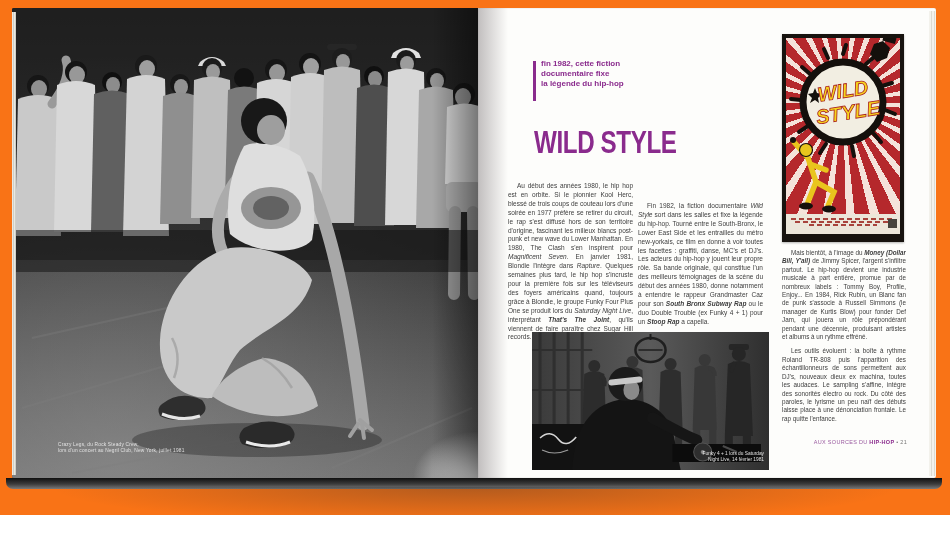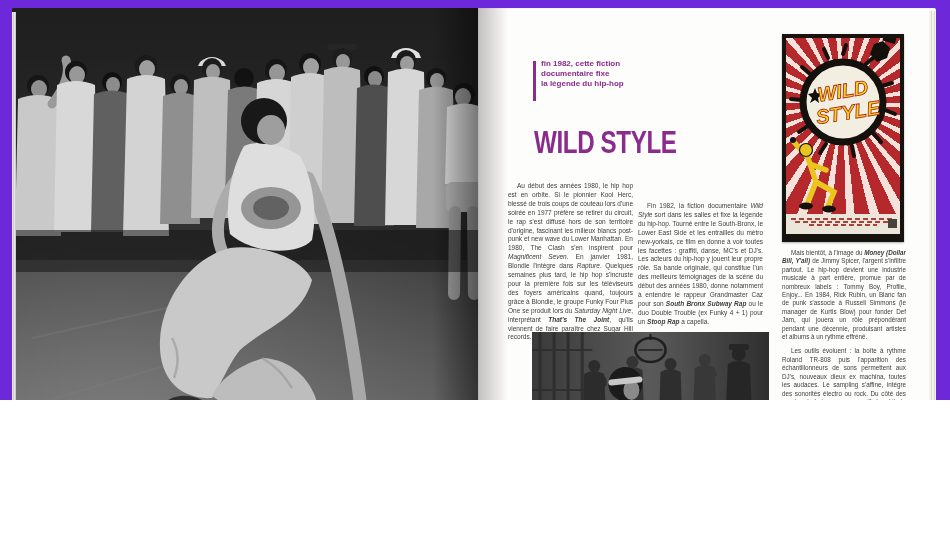--- a/index.html
+++ b/index.html
@@ -1,16 +1,16 @@
 <!DOCTYPE html>
 <html><head>
 <meta charset="utf-8">
 <style>
   html,body{margin:0;padding:0;background:#ffffff;}
-  .stage{position:relative;width:950px;height:400px;background:#6d28d9;overflow:hidden;
+  .stage{position:relative;width:950px;height:515px;background:#f97316;overflow:hidden;
          font-family:"Liberation Sans",sans-serif;color:#3a3a3a;}
   .book{position:absolute;left:10px;top:8px;width:930px;height:470px;}
   .page{position:absolute;top:0;height:470px;overflow:hidden;}
   .left-page{left:2px;width:466px;background:#333;border-radius:2px 0 0 2px;}
   .right-page{left:468px;width:458px;background:#fdfdfb;border-radius:0 2px 2px 0;
               box-shadow:inset 0 0 0 1px rgba(0,0,0,0.04);}
   .photo-svg{position:absolute;left:0;top:0;width:100%;height:100%;display:block;}
   .spine-shade-l{position:absolute;right:0;top:0;width:46px;height:100%;
      background:linear-gradient(90deg,rgba(0,0,0,0),rgba(0,0,0,0.45));pointer-events:none;}
   .spine-glow{position:absolute;right:0;bottom:0;width:64px;height:46px;

